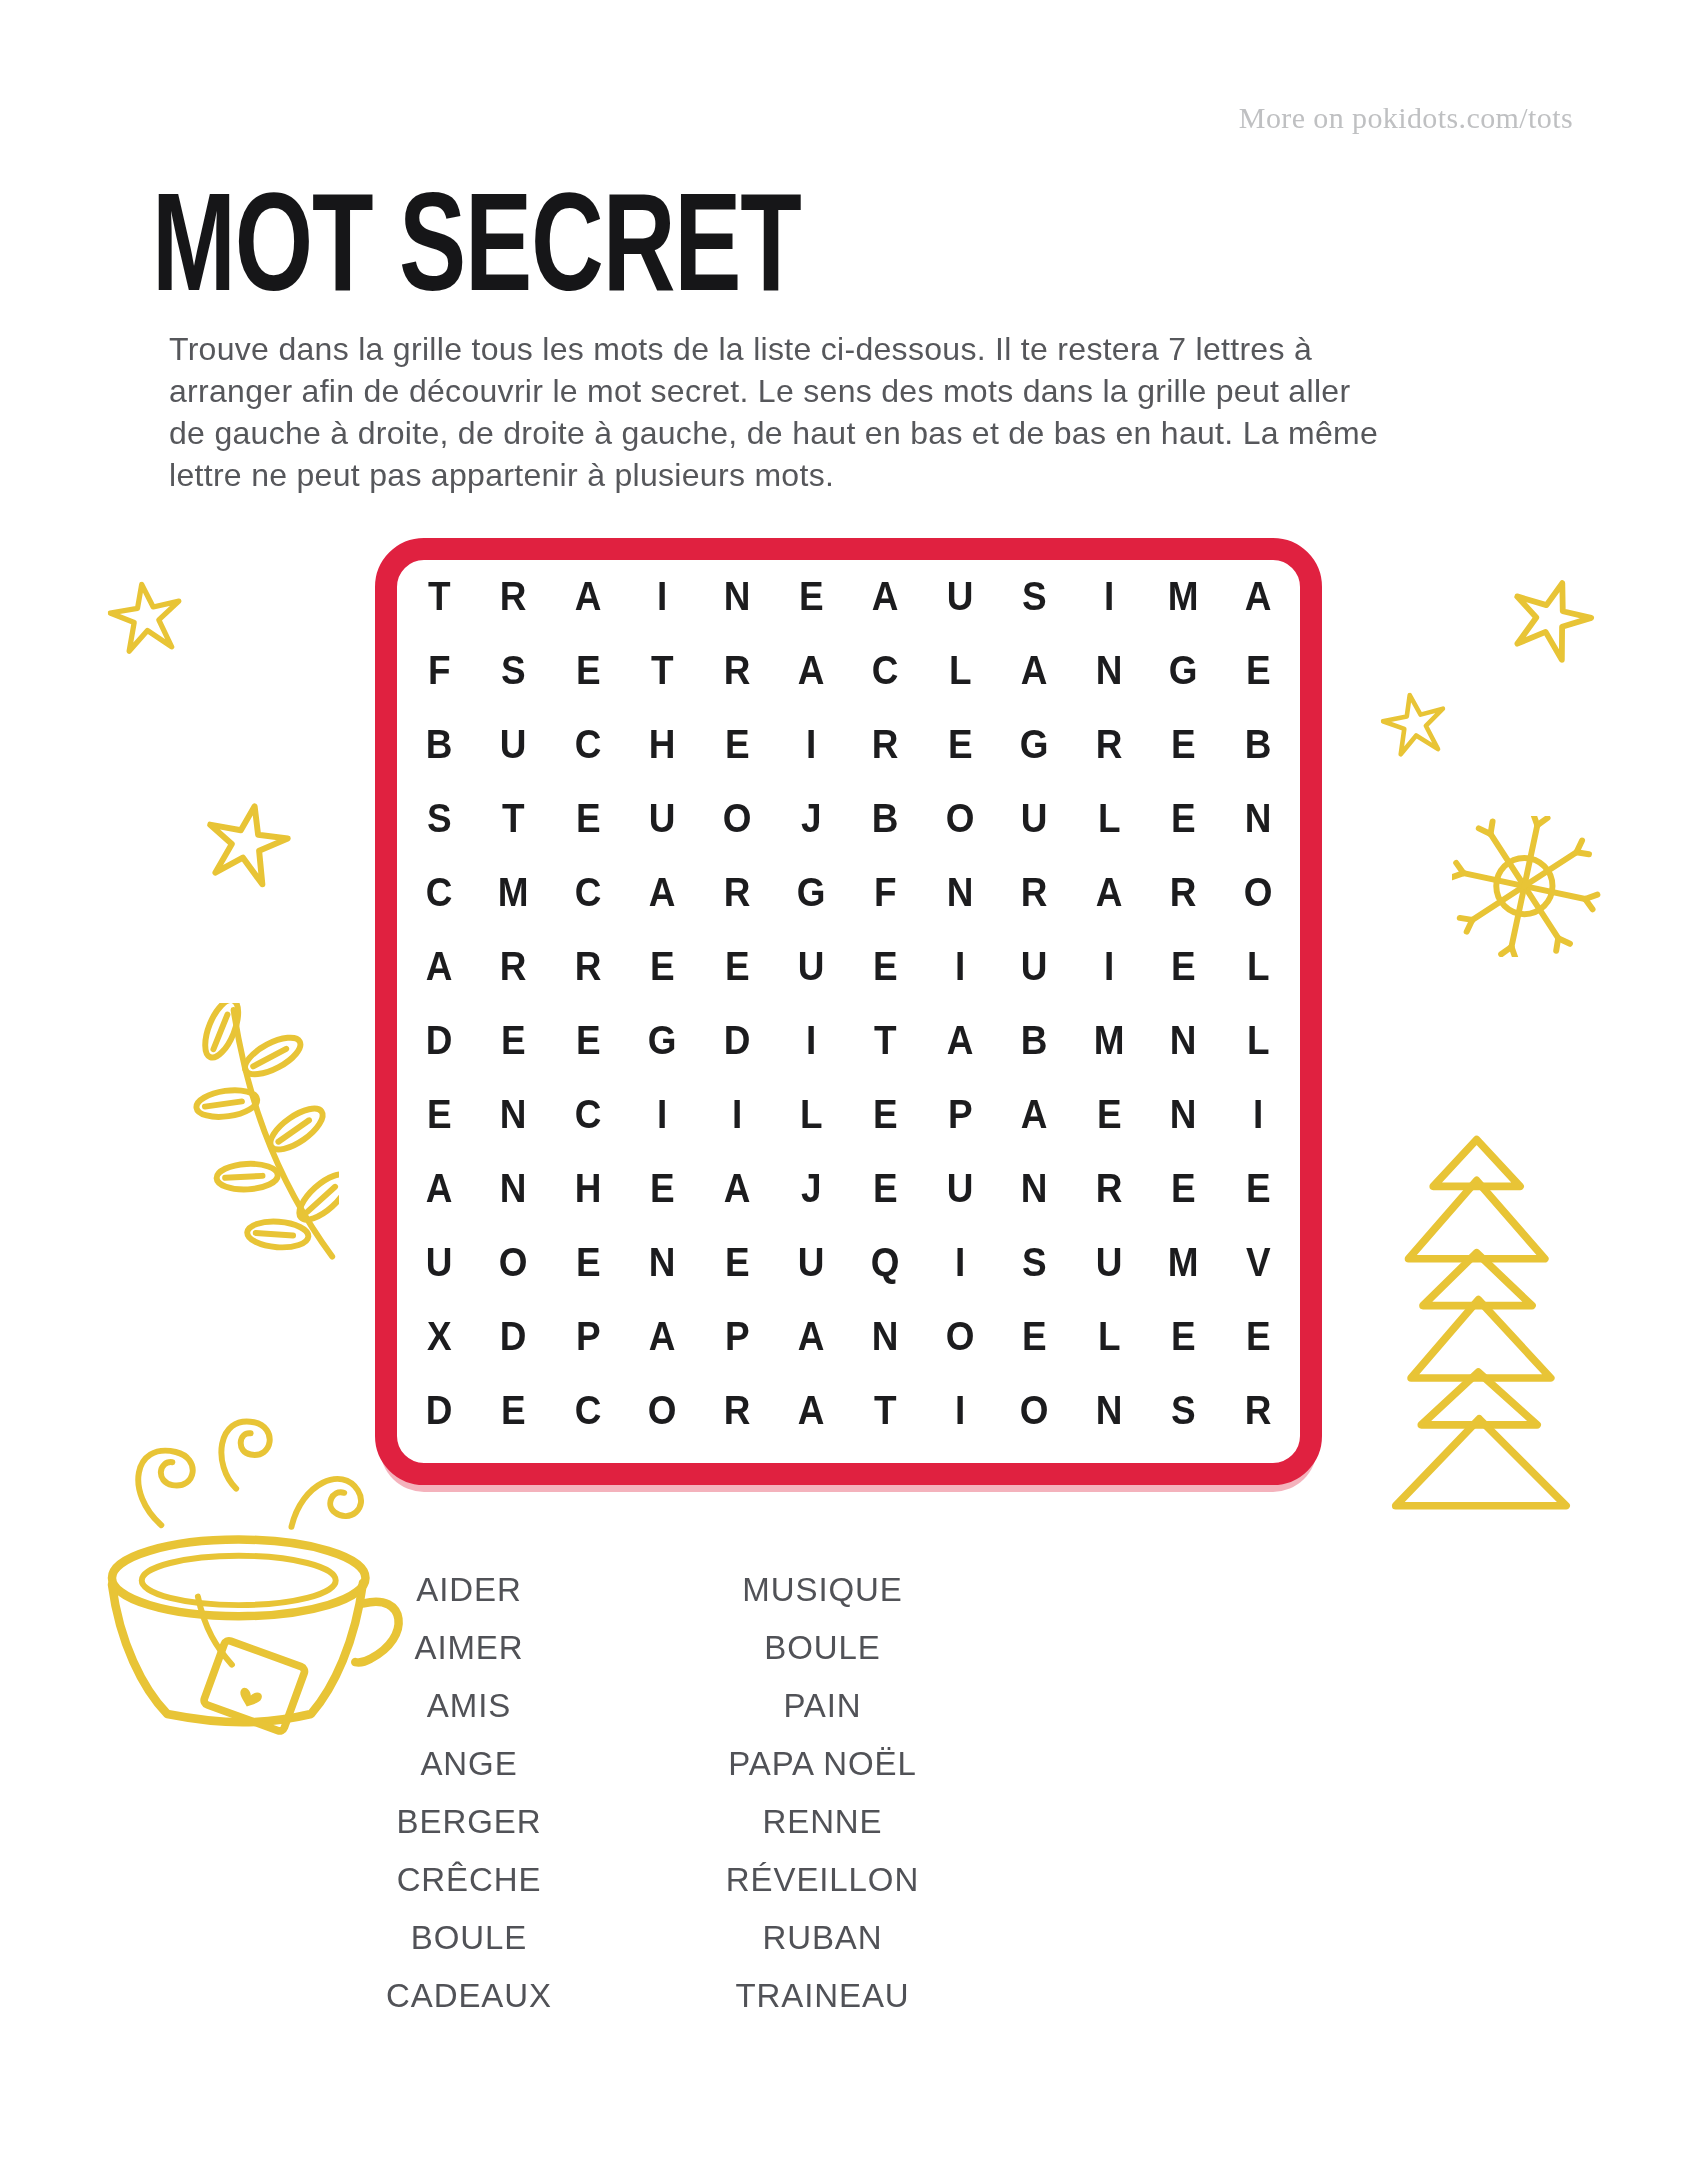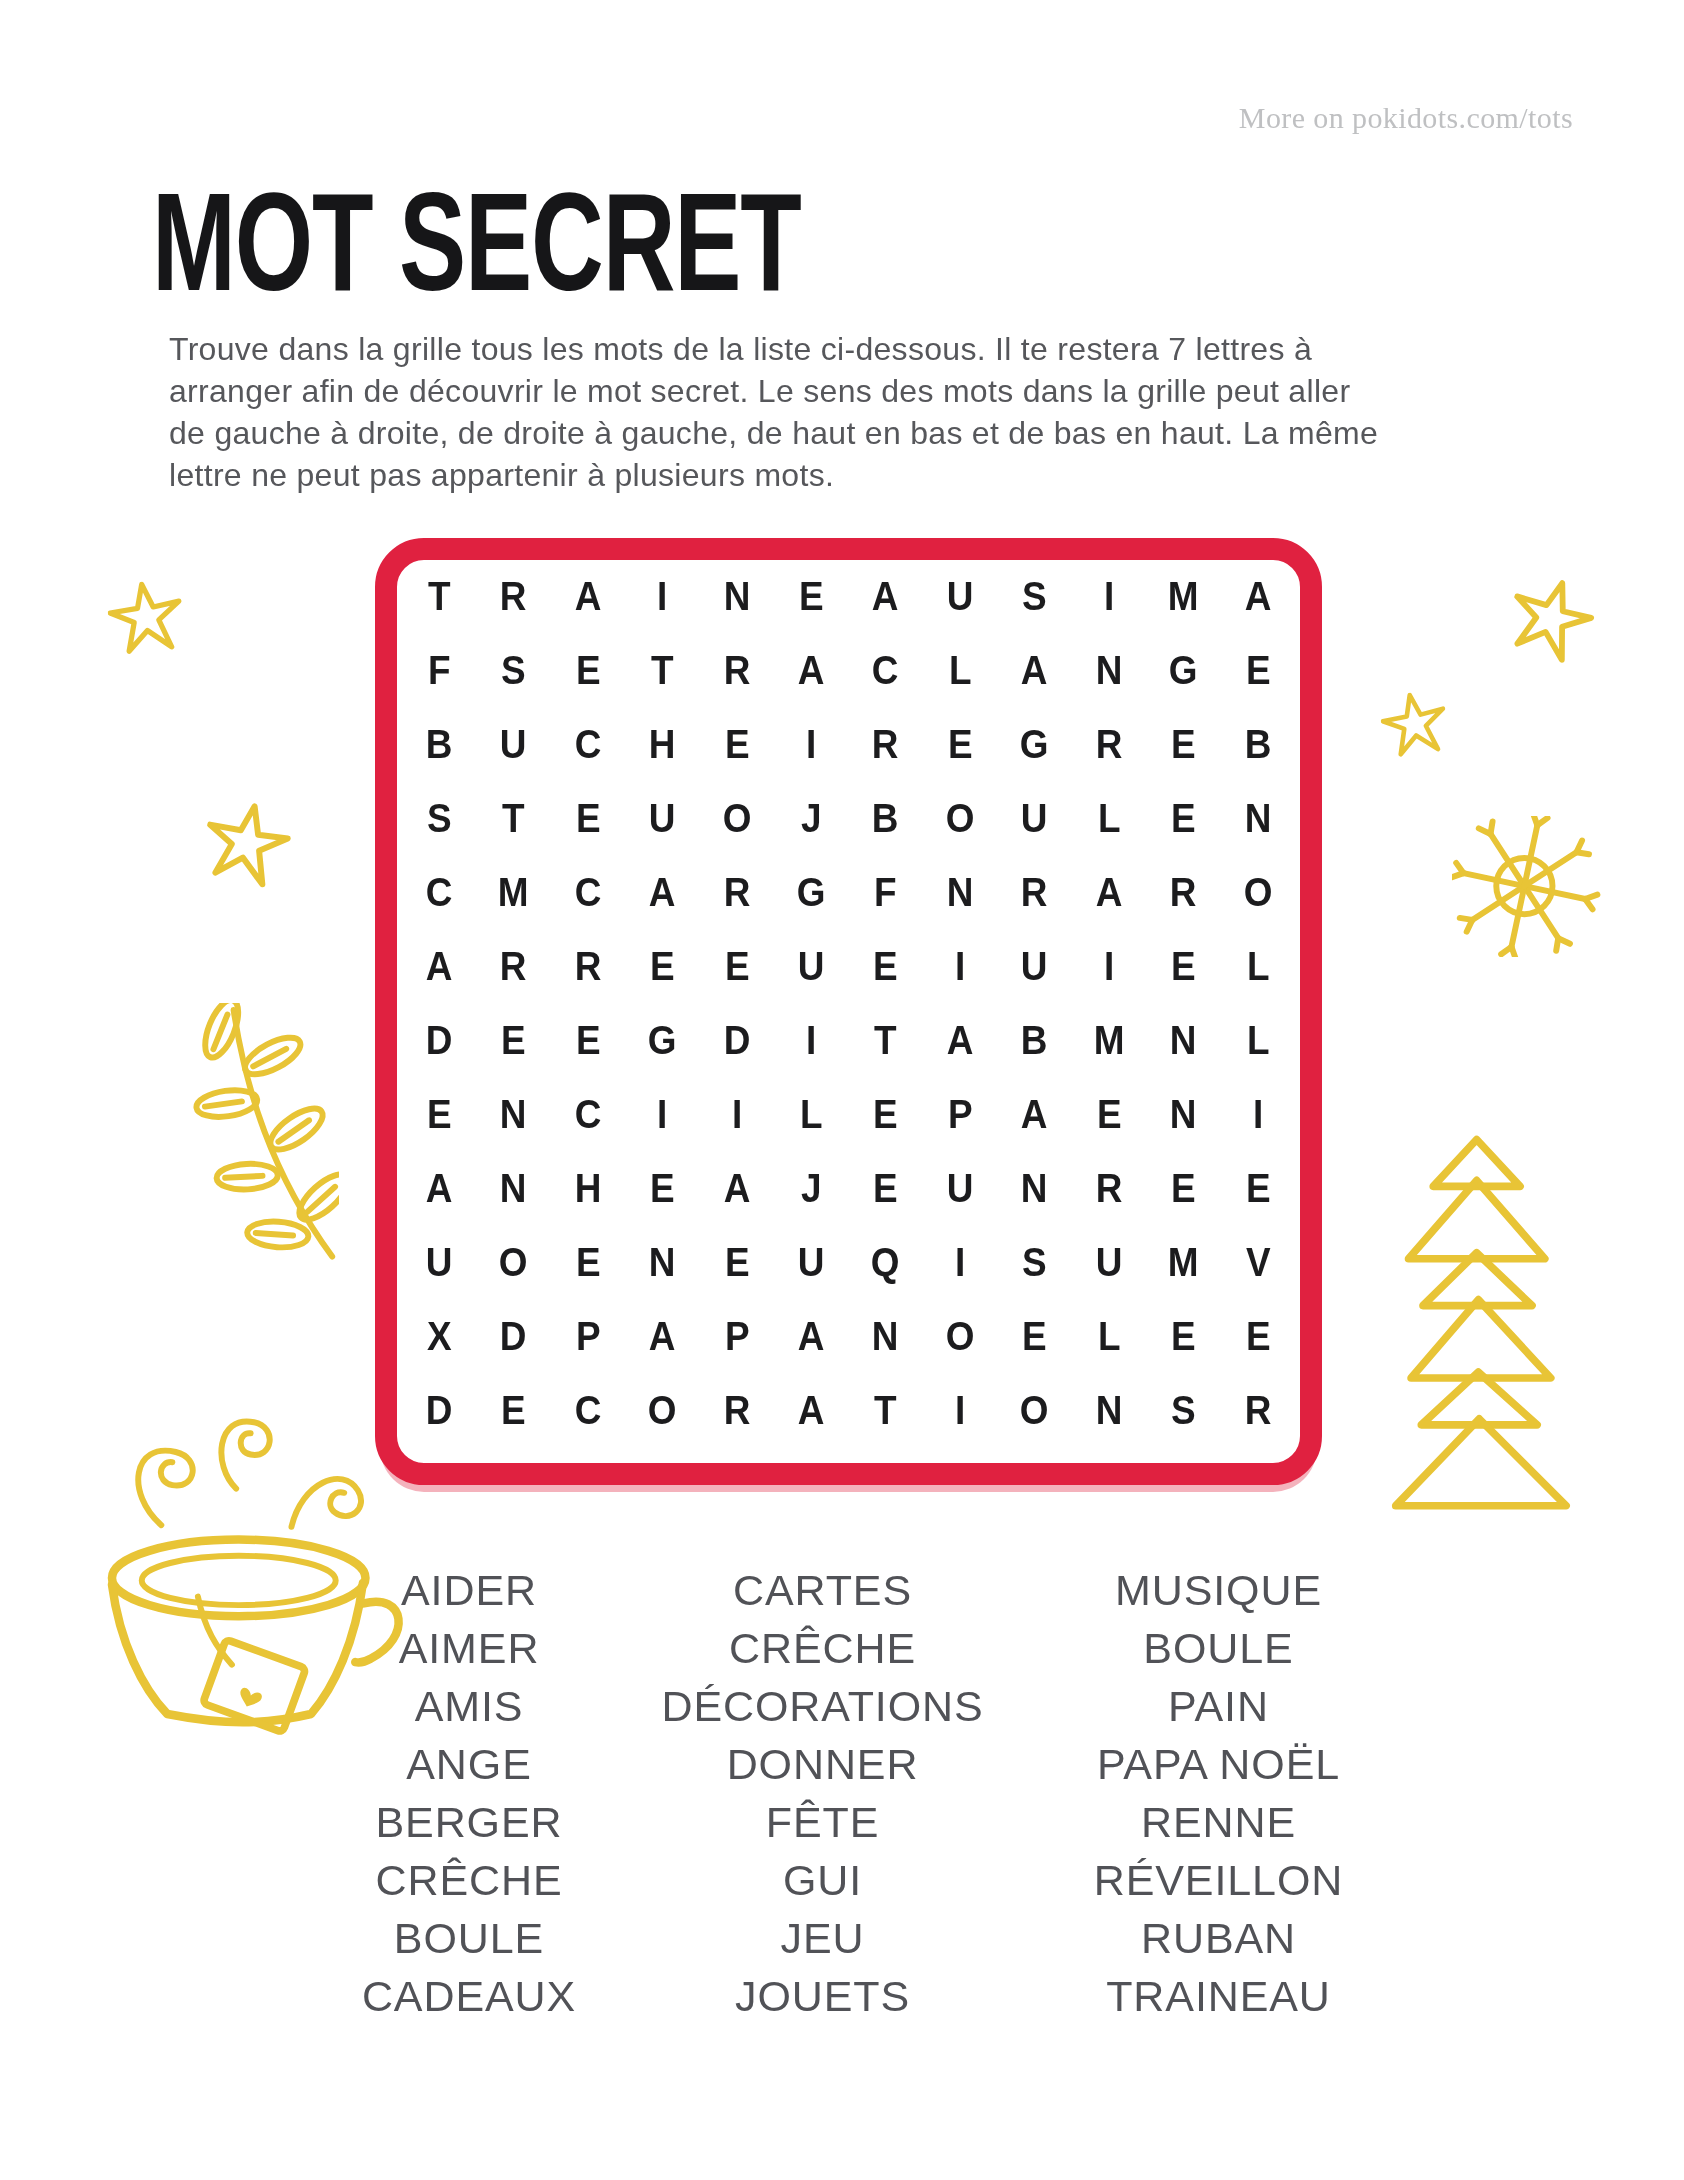--- a/index.html
+++ b/index.html
@@ -52,21 +52,21 @@
     font-size:41px;font-weight:700;color:#1c1c1e;
     transform:scaleX(.9);
   }
 
   .words{
     position:absolute;left:324px;top:1561px;width:1082px;
     display:grid;grid-template-columns:290px 417px 375px;
   }
   .word-col{display:flex;flex-direction:column;align-items:center;}
   .word{
-    font-size:43px;line-height:58px;color:#515257;
+    font-size:33px;line-height:58px;color:#515257;
     letter-spacing:0.9px;white-space:nowrap;
   }
 
   .doodle{position:absolute;}
   .doodle path,.doodle line,.doodle circle,.doodle ellipse,.doodle rect{
     fill:none;stroke:var(--yellow);stroke-width:8;
     stroke-linecap:round;stroke-linejoin:round;
   }
   .doodle .sw7{stroke-width:7;}
   .doodle .sw9{stroke-width:9;}
@@ -237,30 +237,20 @@
   <div class="words" id="word-list">
       <div class="word-col">
         <div class="word">AIDER</div>
         <div class="word">AIMER</div>
         <div class="word">AMIS</div>
         <div class="word">ANGE</div>
         <div class="word">BERGER</div>
         <div class="word">CRÊCHE</div>
         <div class="word">BOULE</div>
         <div class="word">CADEAUX</div>
-      </div>
-      <div class="word-col">
-        <div class="word">CARTES</div>
-        <div class="word">CRÊCHE</div>
-        <div class="word">DÉCORATIONS</div>
-        <div class="word">DONNER</div>
-        <div class="word">FÊTE</div>
-        <div class="word">GUI</div>
-        <div class="word">JEU</div>
-        <div class="word">JOUETS</div>
       </div>
       <div class="word-col">
         <div class="word">MUSIQUE</div>
         <div class="word">BOULE</div>
         <div class="word">PAIN</div>
         <div class="word">PAPA NOËL</div>
         <div class="word">RENNE</div>
         <div class="word">RÉVEILLON</div>
         <div class="word">RUBAN</div>
         <div class="word">TRAINEAU</div>

